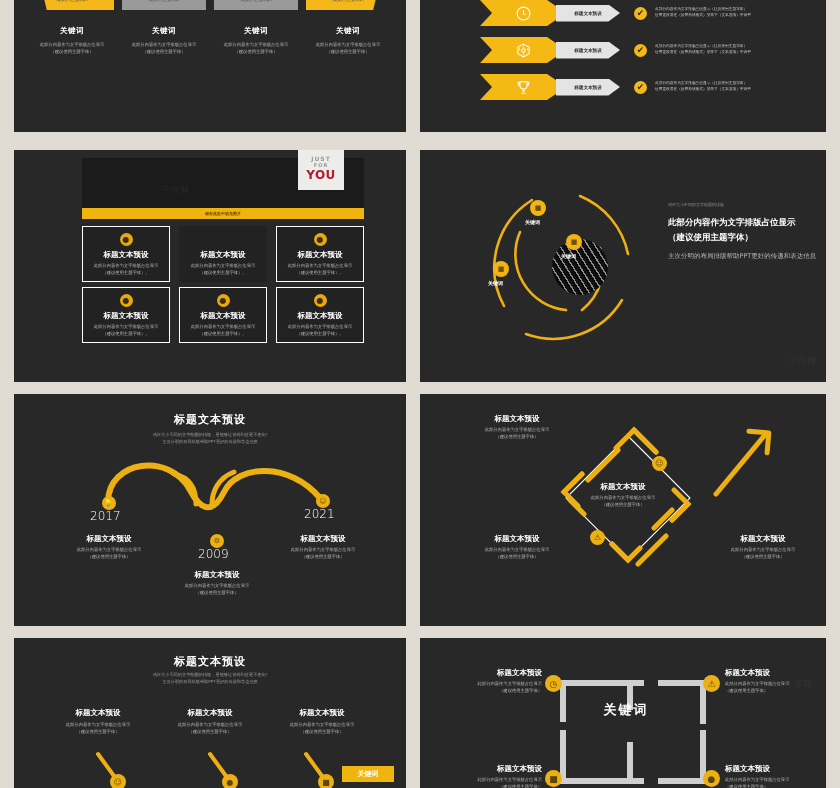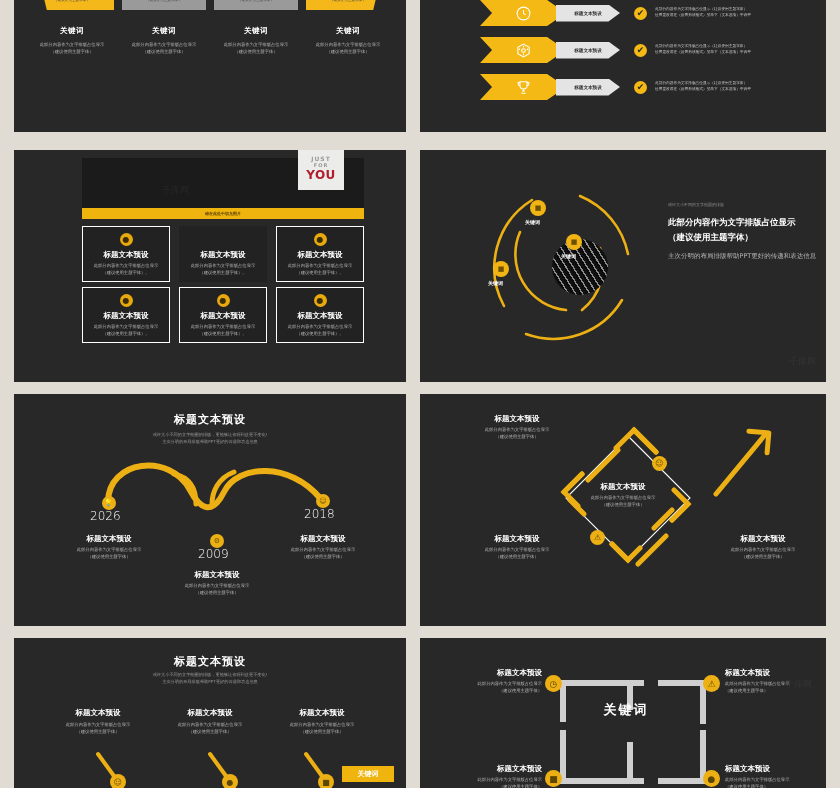--- a/index.html
+++ b/index.html
@@ -296,23 +296,23 @@
       <span>或许大小不同的文字能圈的排版，更能够让你得到这更不变化!</span><br>
       <span>主次分明的布局排版帮助PPT更好的传递和表达信息</span>
     </div>
     <svg style="position:absolute;left:60px;top:52px" width="280" height="70" viewBox="0 0 280 70">
       <path d="M34 56C34 14 96 6 116 44c10 19 22 26 34 2C164 18 216 16 246 52" fill="none" stroke="#EDB014" stroke-width="6" stroke-linecap="round"></path>
       <path d="M100 28c18 4 22 18 22 30M160 26c-16 6-22 20-22 32" fill="none" stroke="#EDB014" stroke-width="5" stroke-linecap="round"></path>
     </svg>
     <div class="dot" style="left:88px;top:102px">💡</div>
     <div class="dot" style="left:196px;top:140px">⚙</div>
     <div class="dot" style="left:302px;top:100px">☺</div>
-    <div class="yr" style="left:76px;top:115px">2026</div>
+    <div class="yr" style="left:76px;top:115px">2017</div>
     <div class="yr" style="left:184px;top:153px">2009</div>
-    <div class="yr" style="left:290px;top:113px">2018</div>
+    <div class="yr" style="left:290px;top:113px">2021</div>
     <div class="blk" style="left:40px;top:140px">
       <span class="ttl">标题文本预设</span>
       <div class="bd c"><span>此部分内容作为文字排版占位显示</span><br><span>（建议使用主题字体）</span></div>
     </div>
     <div class="blk" style="left:148px;top:176px">
       <span class="ttl">标题文本预设</span>
       <div class="bd c"><span>此部分内容作为文字排版占位显示</span><br><span>（建议使用主题字体）</span></div>
     </div>
     <div class="blk" style="left:254px;top:140px">
       <span class="ttl">标题文本预设</span>

